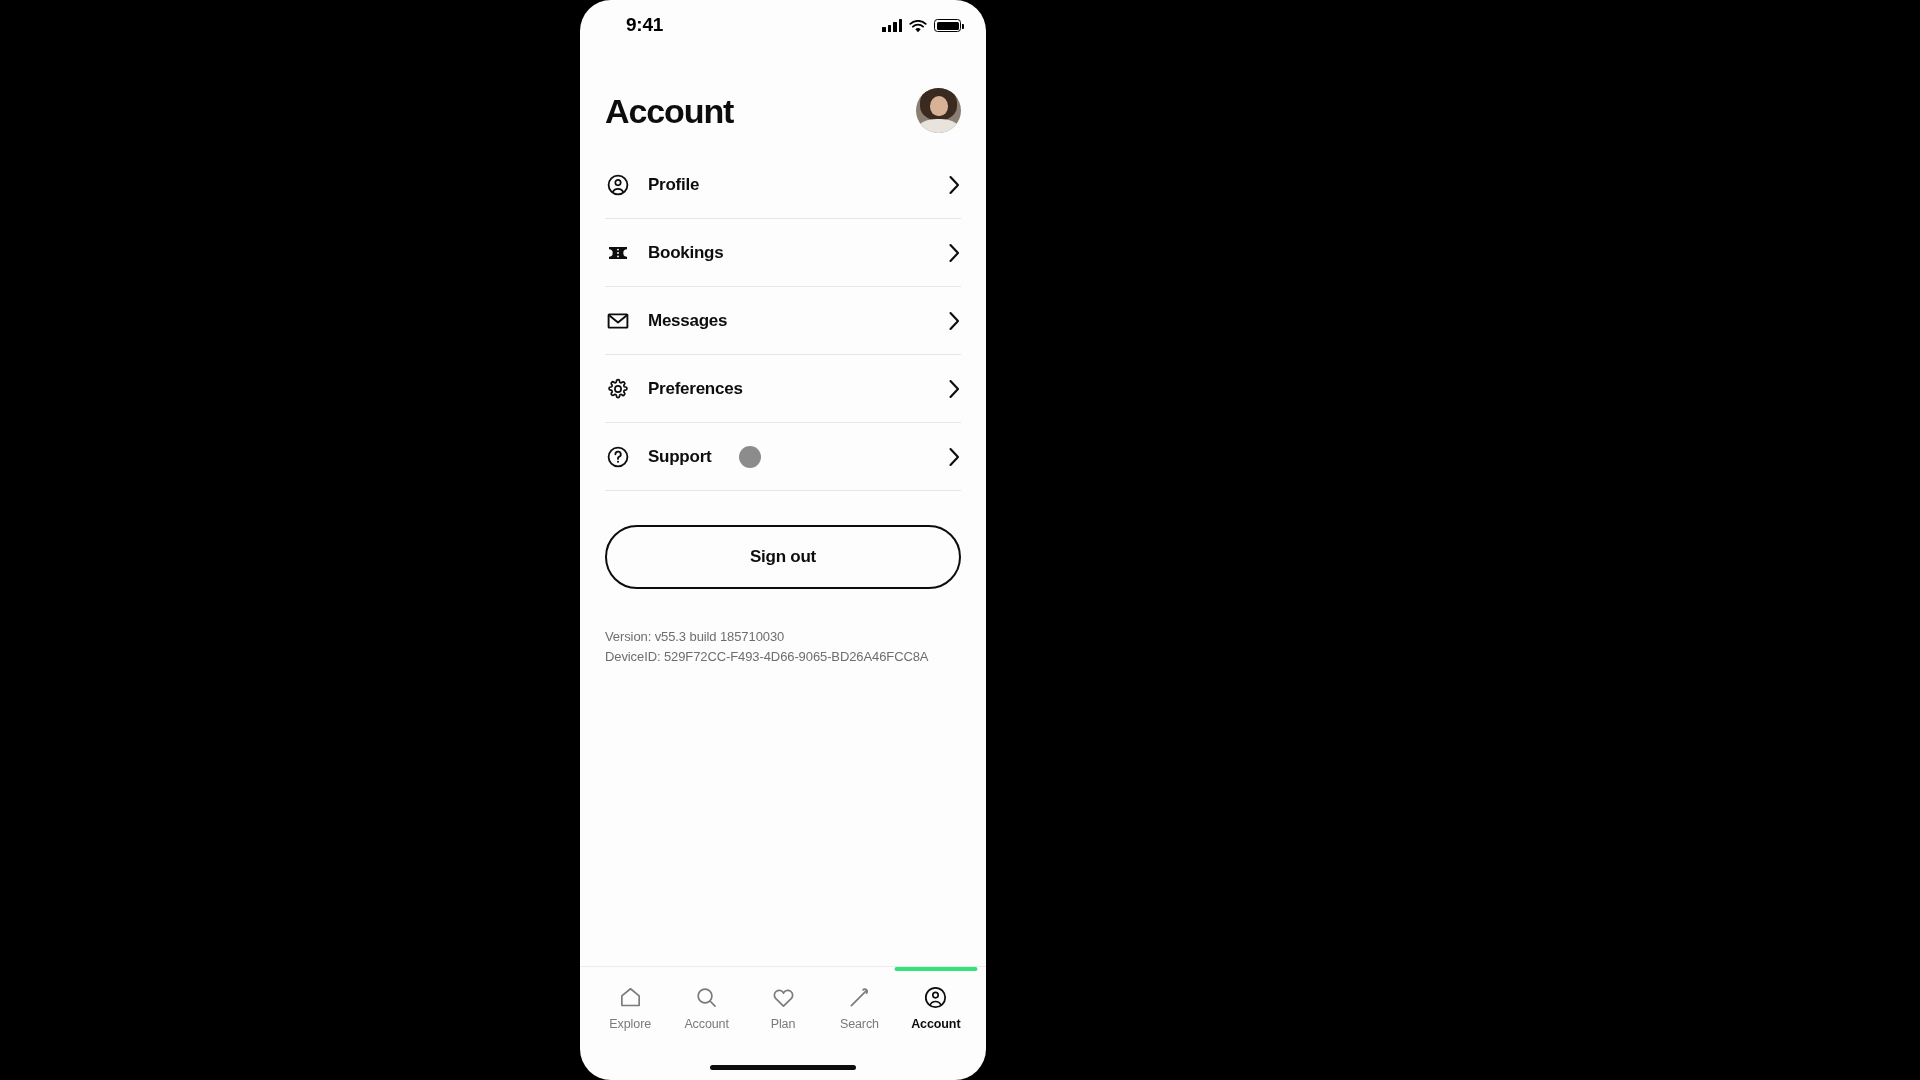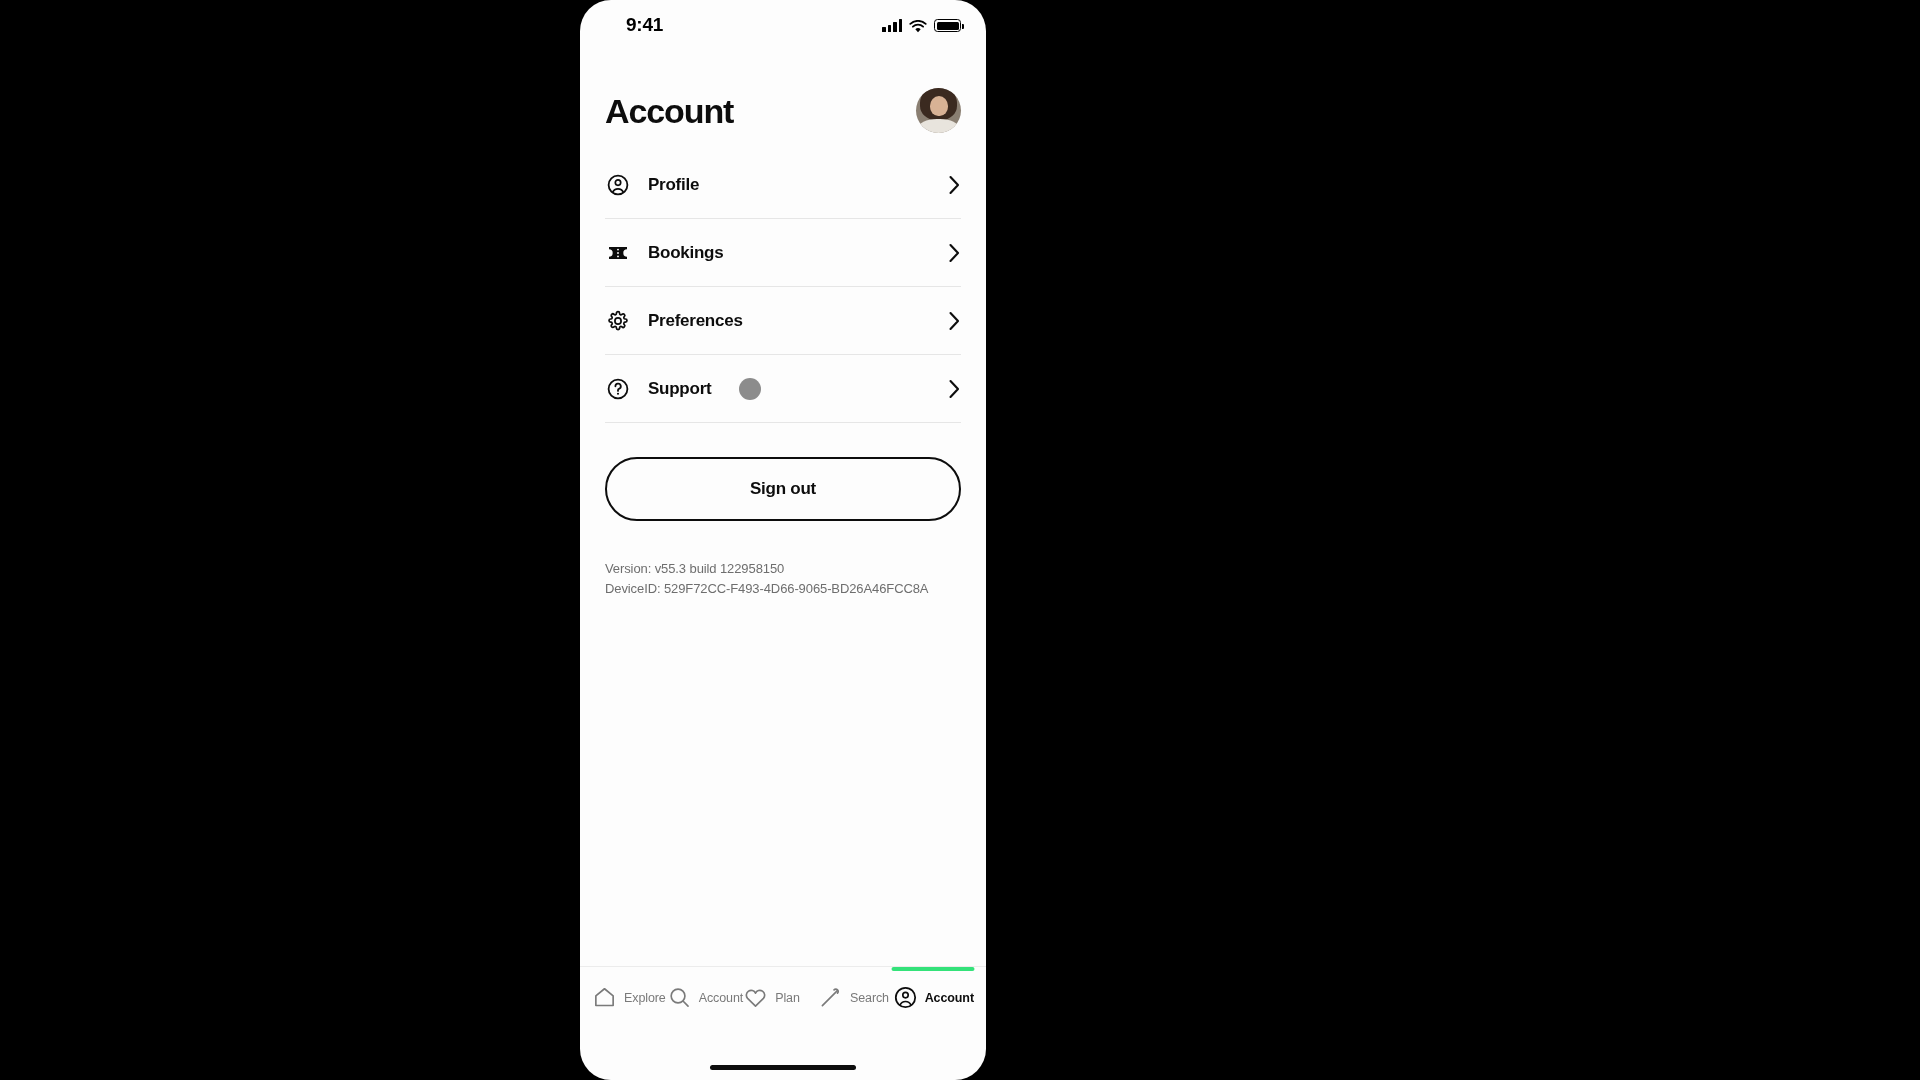--- a/index.html
+++ b/index.html
@@ -130,21 +130,21 @@
 
   
   .tabbar {
     flex:0 0 auto; position:relative;
     border-top:1px solid #ececec;
     display:flex; align-items:flex-start;
     padding:14px 12px 0 12px; height:88px;
   }
   .tab {
     flex:1 1 0; position:relative;
-    display:flex; flex-direction:row; align-items:center; gap:7px;
+    display:flex; flex-direction:column; align-items:center; gap:7px;
     cursor:pointer; padding-top:4px;
   }
   .tab .ti { height:25px; display:flex; align-items:center; justify-content:center; }
   .tab-label {
     font-size:12.5px; letter-spacing:-0.1px;
     color:#7a7a7a; font-weight:400;
   }
   .tab.active .tab-label { color:#0d0d0d; font-weight:700; }
   .tab-indicator {
     position:absolute; top:-14px; left:50%; transform:translateX(-50%);
@@ -222,20 +222,34 @@
           </svg>
         </span>
         <span class="menu-label">Bookings</span>
         <span class="chev">
           <svg width="13" height="20" viewBox="0 0 13 20">
             <path d="M2.5 2 10 10l-7.5 8" stroke="#0d0d0d" stroke-width="2.1" fill="none" stroke-linecap="round" stroke-linejoin="round"></path>
           </svg>
         </span>
       </div>
 
+      <div class="menu-row">
+        <span class="mi">
+          <svg width="24" height="24" viewBox="0 0 24 24">
+            <rect x="2.6" y="5.4" width="18.8" height="13.2" rx="0.6" stroke="#0d0d0d" stroke-width="1.9" fill="none"></rect>
+            <path d="m3.4 6.4 8.6 7 8.6-7" stroke="#0d0d0d" stroke-width="1.9" fill="none" stroke-linecap="round" stroke-linejoin="round"></path>
+          </svg>
+        </span>
+        <span class="menu-label">Messages</span>
+        <span class="chev">
+          <svg width="13" height="20" viewBox="0 0 13 20">
+            <path d="M2.5 2 10 10l-7.5 8" stroke="#0d0d0d" stroke-width="2.1" fill="none" stroke-linecap="round" stroke-linejoin="round"></path>
+          </svg>
+        </span>
+      </div>
 
       <div class="menu-row">
         <span class="mi">
           <svg width="24" height="24" viewBox="0 0 24 24">
             <path d="M12 2.6c.9 0 1.6.7 1.6 1.6v.3c0 .5.3 1 .8 1.2.5.2 1 .1 1.4-.2l.2-.2a1.6 1.6 0 1 1 2.3 2.3l-.2.2c-.3.4-.4.9-.2 1.4.2.5.7.8 1.2.8h.3a1.6 1.6 0 0 1 0 3.2h-.3c-.5 0-1 .3-1.2.8-.2.5-.1 1 .2 1.4l.2.2a1.6 1.6 0 1 1-2.3 2.3l-.2-.2c-.4-.3-.9-.4-1.4-.2-.5.2-.8.7-.8 1.2v.3a1.6 1.6 0 0 1-3.2 0v-.3c0-.5-.3-1-.8-1.2-.5-.2-1-.1-1.4.2l-.2.2a1.6 1.6 0 1 1-2.3-2.3l.2-.2c.3-.4.4-.9.2-1.4-.2-.5-.7-.8-1.2-.8h-.3a1.6 1.6 0 0 1 0-3.2h.3c.5 0 1-.3 1.2-.8.2-.5.1-1-.2-1.4l-.2-.2a1.6 1.6 0 1 1 2.3-2.3l.2.2c.4.3.9.4 1.4.2.5-.2.8-.7.8-1.2v-.3c0-.9.7-1.6 1.6-1.6Z" stroke="#0d0d0d" stroke-width="1.7" fill="none" stroke-linejoin="round"></path>
             <circle cx="12" cy="12" r="3.1" stroke="#0d0d0d" stroke-width="1.7" fill="none"></circle>
           </svg>
         </span>
         <span class="menu-label">Preferences</span>
         <span class="chev">
@@ -262,21 +276,21 @@
         </span>
       </div>
 
     </div>
 
     <div class="signout-wrap">
       <button class="signout-btn">Sign out</button>
     </div>
 
     <div class="version-block">
-      <div class="version-line">Version: v55.3 build 122958150</div>
+      <div class="version-line">Version: v55.3 build 185710030</div>
       <div class="version-line">DeviceID: 529F72CC-F493-4D66-9065-BD26A46FCC8A</div>
     </div>
 
     <div class="spacer"></div>
 
     <div class="tabbar">
 
       <div class="tab">
         <span class="ti">
           <svg width="25" height="25" viewBox="0 0 24 24">

